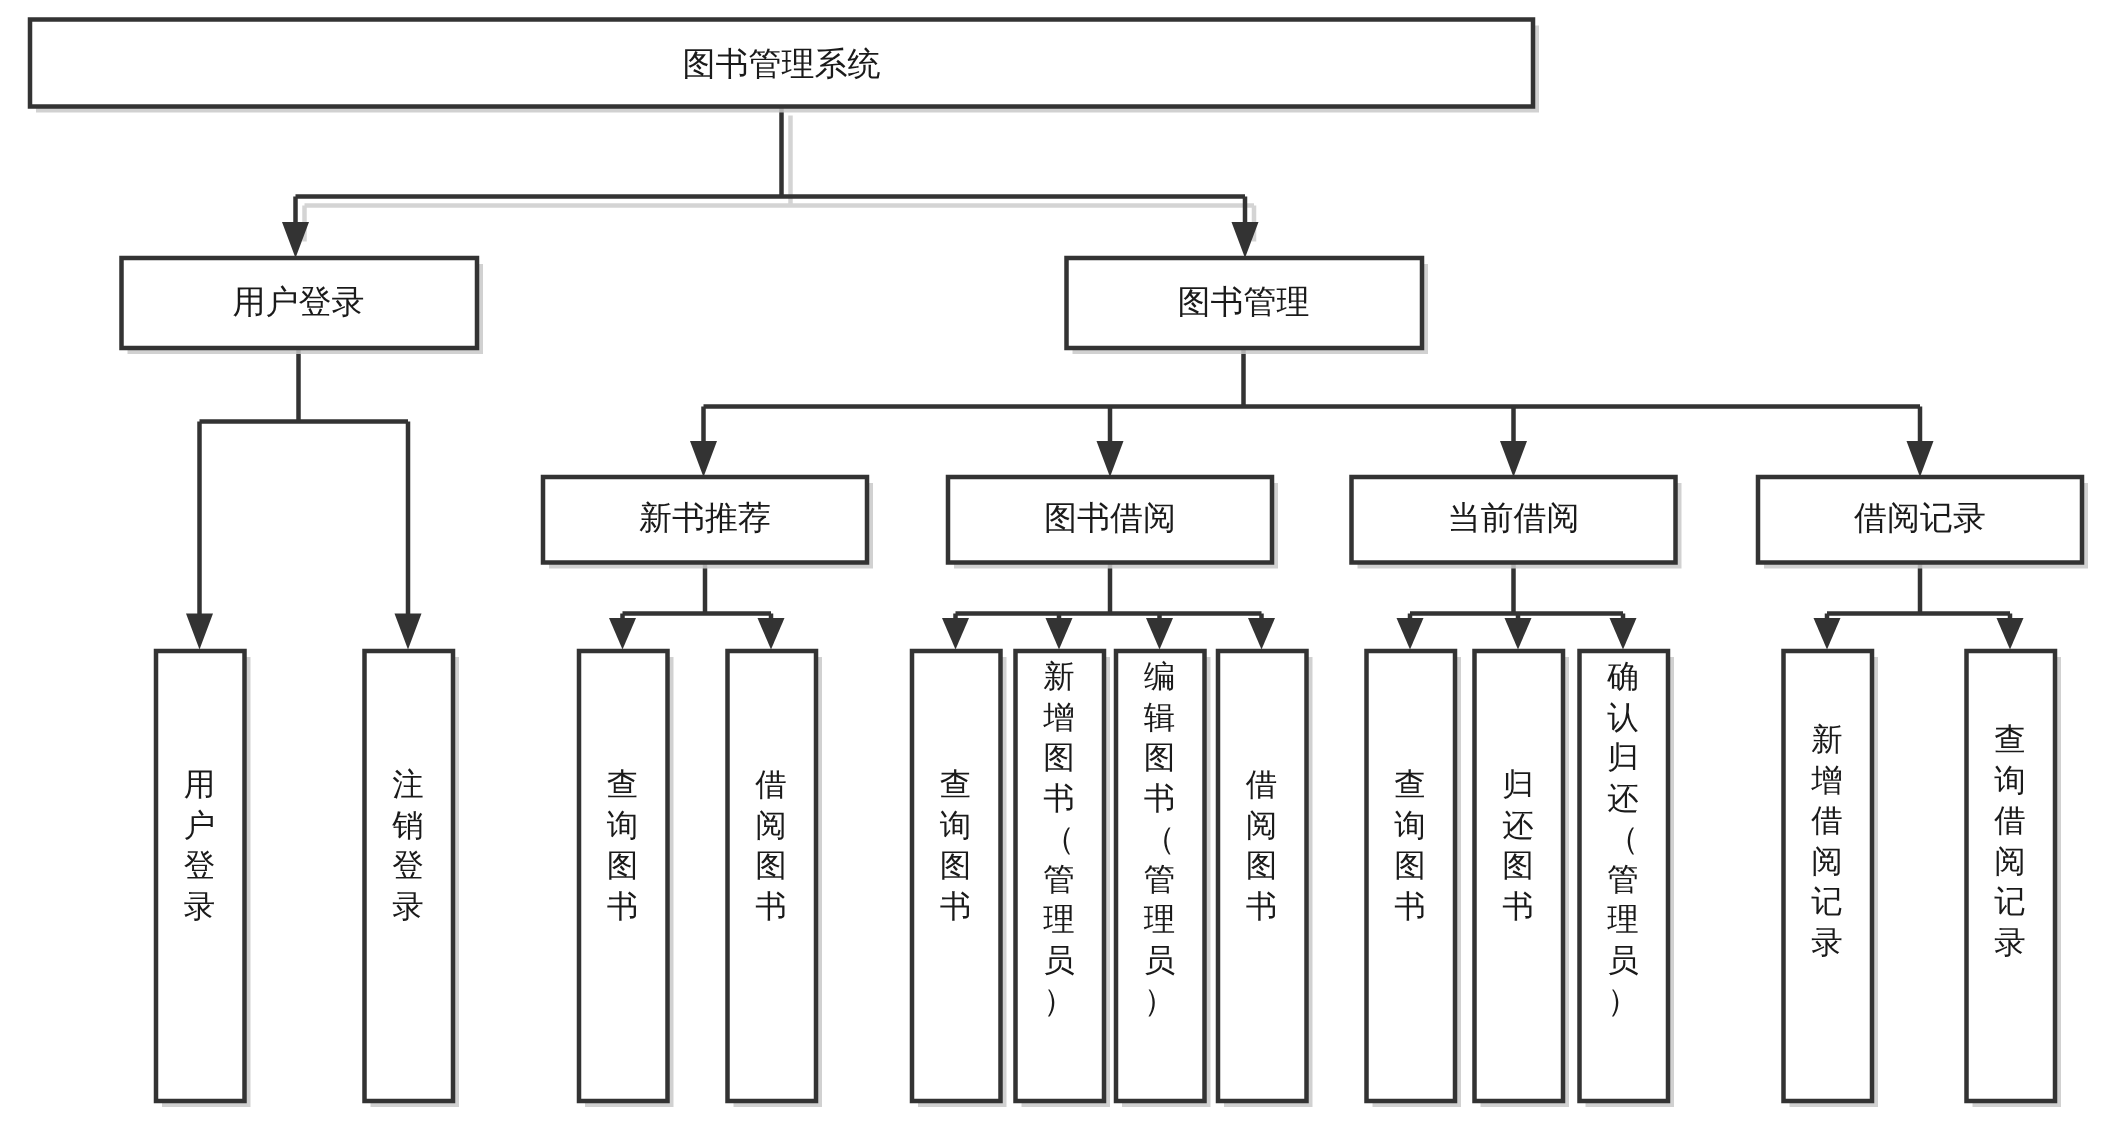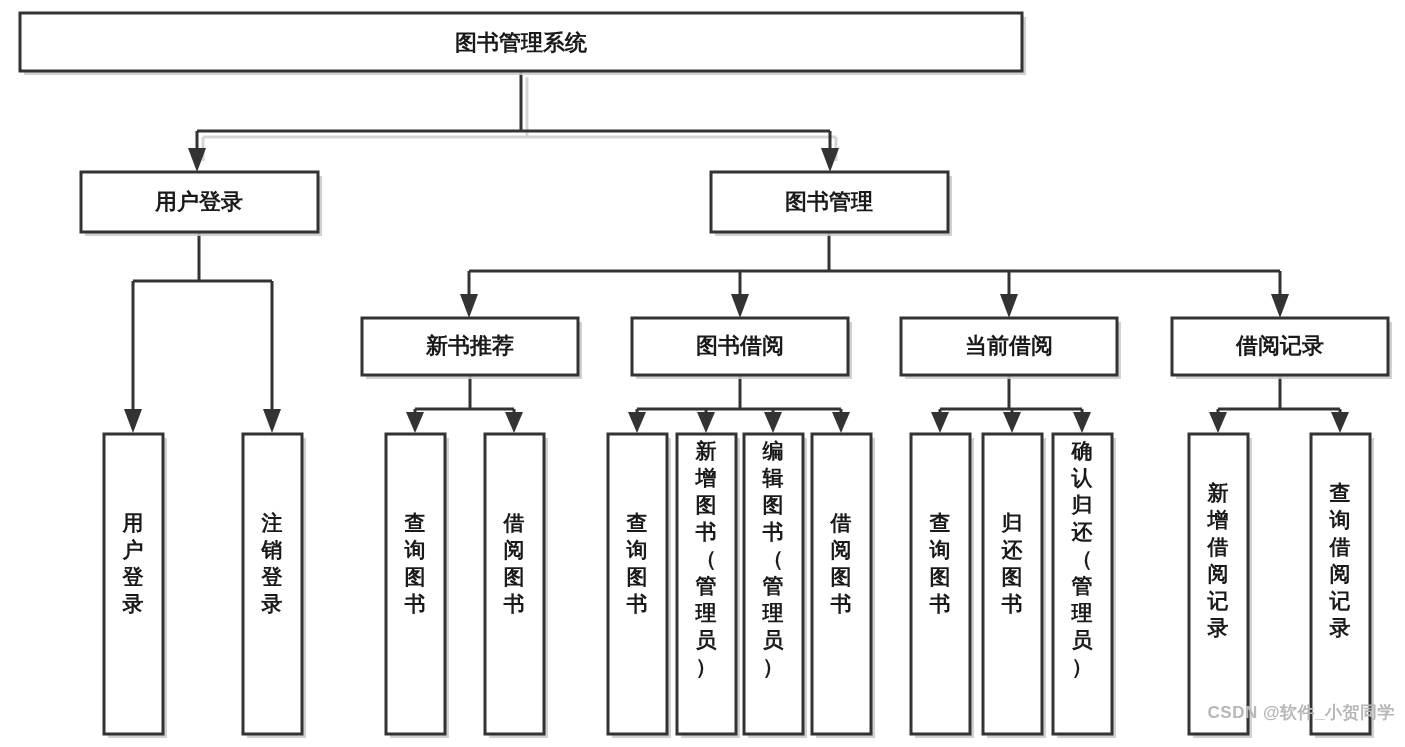--- a/index.html
+++ b/index.html
@@ -13,21 +13,20 @@
     font-family: "Liberation Sans", "DejaVu Sans", sans-serif;
     overflow: hidden;
     position: relative;
   }
   #diagram-root {
     position: absolute;
     left: 0;
     top: 0;
     width: 1405px;
     height: 730px;
-    font-weight: bold;
   }
   svg.flow {
     display: block;
     width: 1405px;
     height: 747px;
   }
   .node-rect {
     fill: #ffffff;
     stroke: #333333;
     stroke-width: 3;
@@ -278,14 +277,13 @@
       </g>
 
       <g>
         <rect class="node-shadow" x="1315" y="438" width="59" height="300"></rect>
         <rect class="node-rect" x="1311" y="434" width="59" height="300"></rect>
         <text class="node-label-v" x="1340" y="500"><tspan x="1340" dy="0">查</tspan><tspan x="1340" dy="27">询</tspan><tspan x="1340" dy="27">借</tspan><tspan x="1340" dy="27">阅</tspan><tspan x="1340" dy="27">记</tspan><tspan x="1340" dy="27">录</tspan></text>
       </g>
     </g>
   </svg>
 
-  <div class="watermark">CSDN @软件_小贺同学</div>
 </div>
 
 </body></html>

